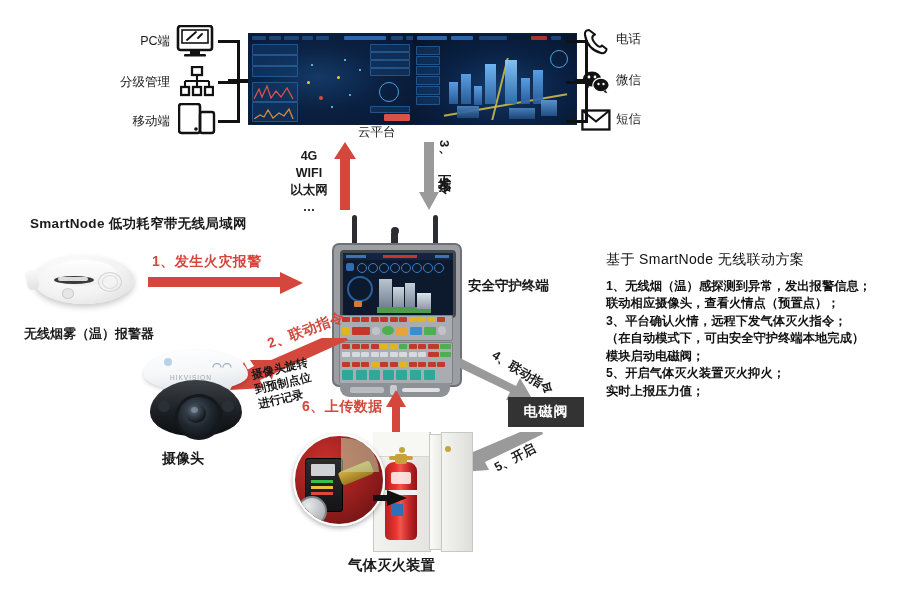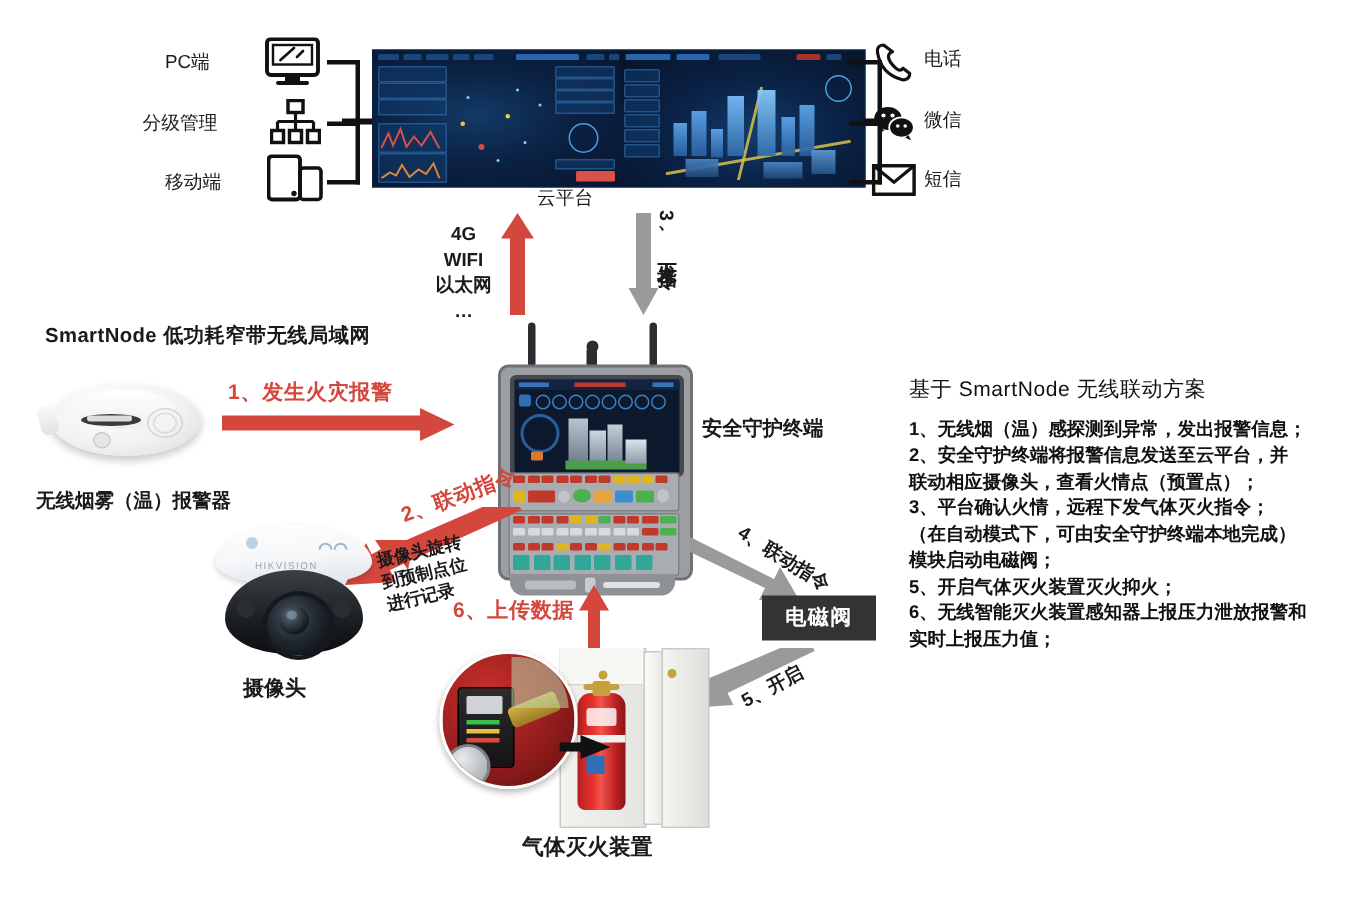--- a/index.html
+++ b/index.html
@@ -6,21 +6,21 @@
   body{
     width:901px;height:600px;background:#ffffff;position:relative;overflow:hidden;
     font-family:"Liberation Sans","DejaVu Sans",sans-serif;color:#111;
   }
   .abs{position:absolute;}
   .lbl{font-size:12.5px;color:#1a1a1a;white-space:nowrap;line-height:1.25;}
   .lbl-b{font-weight:bold;}
   .red{color:#d4473d;}
 
   
-  .ep-label{font-size:12.5px;color:#1a1a1a;text-align:left;white-space:nowrap;}
+  .ep-label{font-size:12.5px;color:#1a1a1a;text-align:right;white-space:nowrap;}
 
   
   .bracket{position:absolute;background:#111;}
 
   
   .dash{
     position:absolute;background:#0a1830;border:1px solid #0c2142;
     display:flex;overflow:hidden;
   }
   .dash-pane{position:relative;height:100%;overflow:hidden;}
@@ -460,21 +460,19 @@
     <svg width="34" height="16" viewBox="0 0 34 16">
         <polygon points="34,8 14,0 14,5 0,5 0,11 14,11 14,16" fill="#111"></polygon>
       </svg>
   </div>
 </div>
 <div class="abs lbl lbl-b" style="left:348px;top:556px;font-size:14.5px;">气体灭火装置</div>
 
 <div class="step-list" style="left:606px;top:250px;width:286px;">
   <div class="step-title">基于 SmartNode 无线联动方案</div>
   <div>1、无线烟（温）感探测到异常，发出报警信息；</div>
-  <div>2、安全守护终端将报警信息发送至云平台，并</div>
   <div>联动相应摄像头，查看火情点（预置点）；</div>
   <div>3、平台确认火情，远程下发气体灭火指令；</div>
   <div>（在自动模式下，可由安全守护终端本地完成）</div>
   <div>模块启动电磁阀；</div>
   <div>5、开启气体灭火装置灭火抑火；</div>
-  <div>6、无线智能灭火装置感知器上报压力泄放报警和</div>
   <div>实时上报压力值；</div>
 </div>
 
 </body></html>

